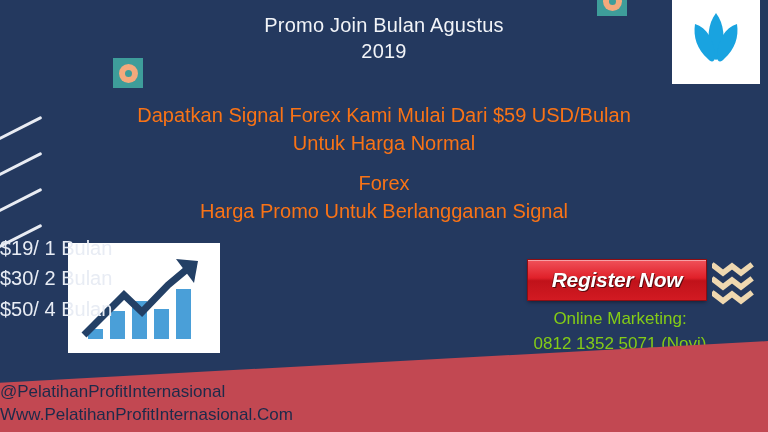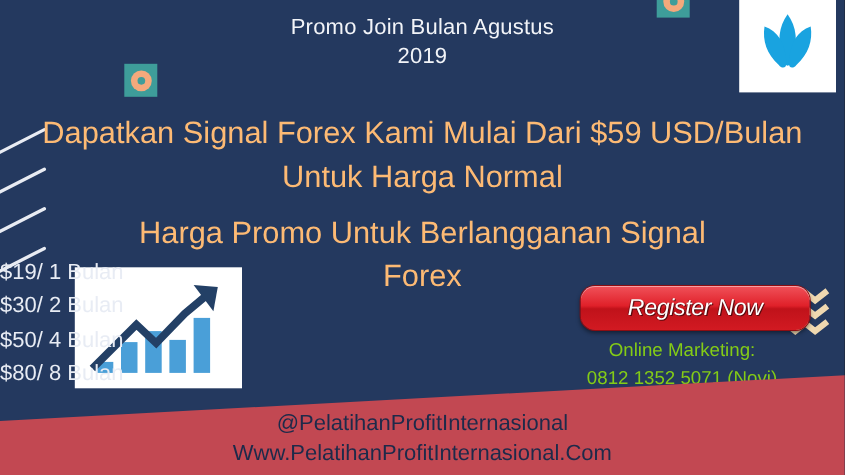--- a/index.html
+++ b/index.html
@@ -86,22 +86,22 @@
     font-size: 20px;
     line-height: 1.32;
     font-weight: 400;
     letter-spacing: .2px;
   }
 
   #body-copy {
     position: absolute;
     left: 0; right: 0; top: 101px;
     text-align: center;
-    color: #fdba74;
-    font-size: 28px;
+    color: #f97316;
+    font-size: 20px;
     line-height: 1.42;
     font-weight: 400;
   }
   #body-copy .para { margin: 0; }
   #body-copy .para + .para { margin-top: 11px; }
 
   #price-list {
     position: absolute;
     left: 0; right: 0; top: 233px;
     text-align: left;
@@ -109,39 +109,39 @@
     font-size: 20px;
     line-height: 1.52;
     list-style: none;
     margin: 0; padding: 0;
   }
 
   
   #cta-button {
     position: absolute;
     left: 528px; top: 260px;
-    width: 208px; height: 40px;
+    width: 178px; height: 40px;
     border: 0;
-    border-radius: 13px;
+    border-radius: 0;
     cursor: pointer;
     padding: 0;
     background:
       linear-gradient(to bottom,
         #f0525a 0%,
         #e02029 45%,
         #c0121a 52%,
         #d21a22 100%);
     box-shadow:
       0 0 0 1px #8d0d12,
       0 2px 4px rgba(0,0,0,.45),
       inset 0 1px 0 rgba(255,255,255,.45);
     font-family: "Liberation Sans", sans-serif;
     font-size: 21px;
     font-style: italic;
-    font-weight: normal;
+    font-weight: bold;
     color: #ffffff;
     letter-spacing: -.3px;
     text-shadow:
       1px 1px 0 rgba(0,0,0,.55),
       -1px 0 0 rgba(0,0,0,.30);
   }
 
   #contact-block {
     position: absolute;
     left: 506px; top: 307px;
@@ -159,23 +159,22 @@
     bottom: -40px;
     height: 110px;
     background: #c24852;
     transform: rotate(-3.1deg);
     transform-origin: center center;
   }
   #footer-text {
     position: absolute;
     left: 0; right: 0;
     bottom: 6px;
-    text-align: center;
     color: #1d2a4a;
-    font-size: 20px;
+    font-size: 17px;
     line-height: 1.36;
   }
   #footer-text .line { margin: 0; }
 </style>
 </head>
 <body>
 
 <div id="poster">
 
   <div id="diag-stripes" class="deco">
@@ -232,30 +231,29 @@
     <div>Promo Join Bulan Agustus</div>
     <div>2019</div>
   </div>
 
   <div id="body-copy">
     <div class="para">
       <div>Dapatkan Signal Forex Kami Mulai Dari $59 USD/Bulan</div>
       <div>Untuk Harga Normal</div>
     </div>
     <div class="para">
+      <div>Forex</div>
       <div>Harga Promo Untuk Berlangganan Signal</div>
-      <div>Forex</div>
     </div>
   </div>
 
   <ul id="price-list">
     <li>$19/ 1 Bulan</li>
     <li>$30/ 2 Bulan</li>
     <li>$50/ 4 Bulan</li>
-    <li>$80/ 8 Bulan</li>
   </ul>
 
   <button id="cta-button">Register Now</button>
 
   <div id="contact-block">
     <div>Online Marketing:</div>
     <div>0812 1352 5071 (Novi)</div>
   </div>
 
   <div id="red-band"></div>

